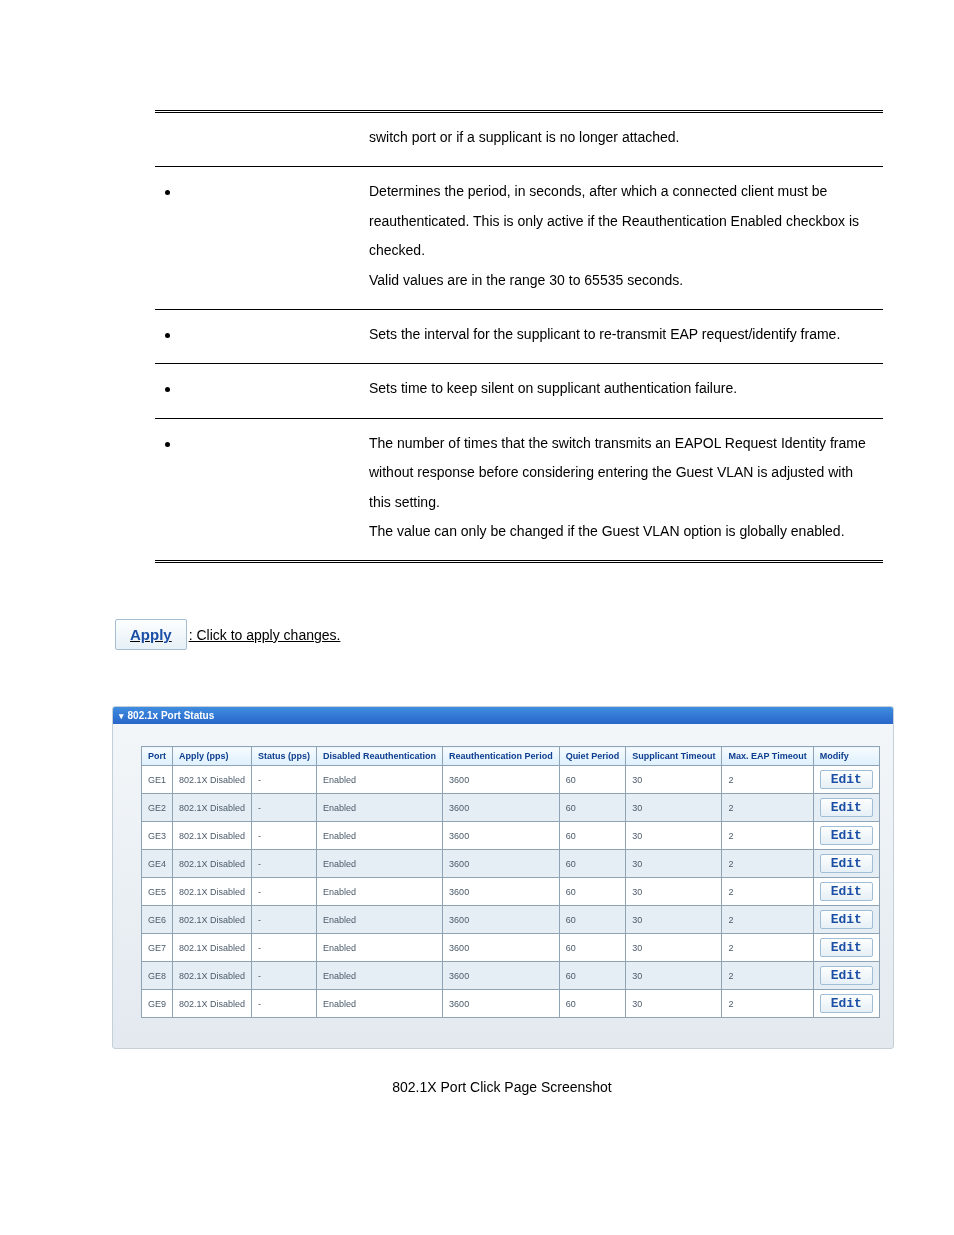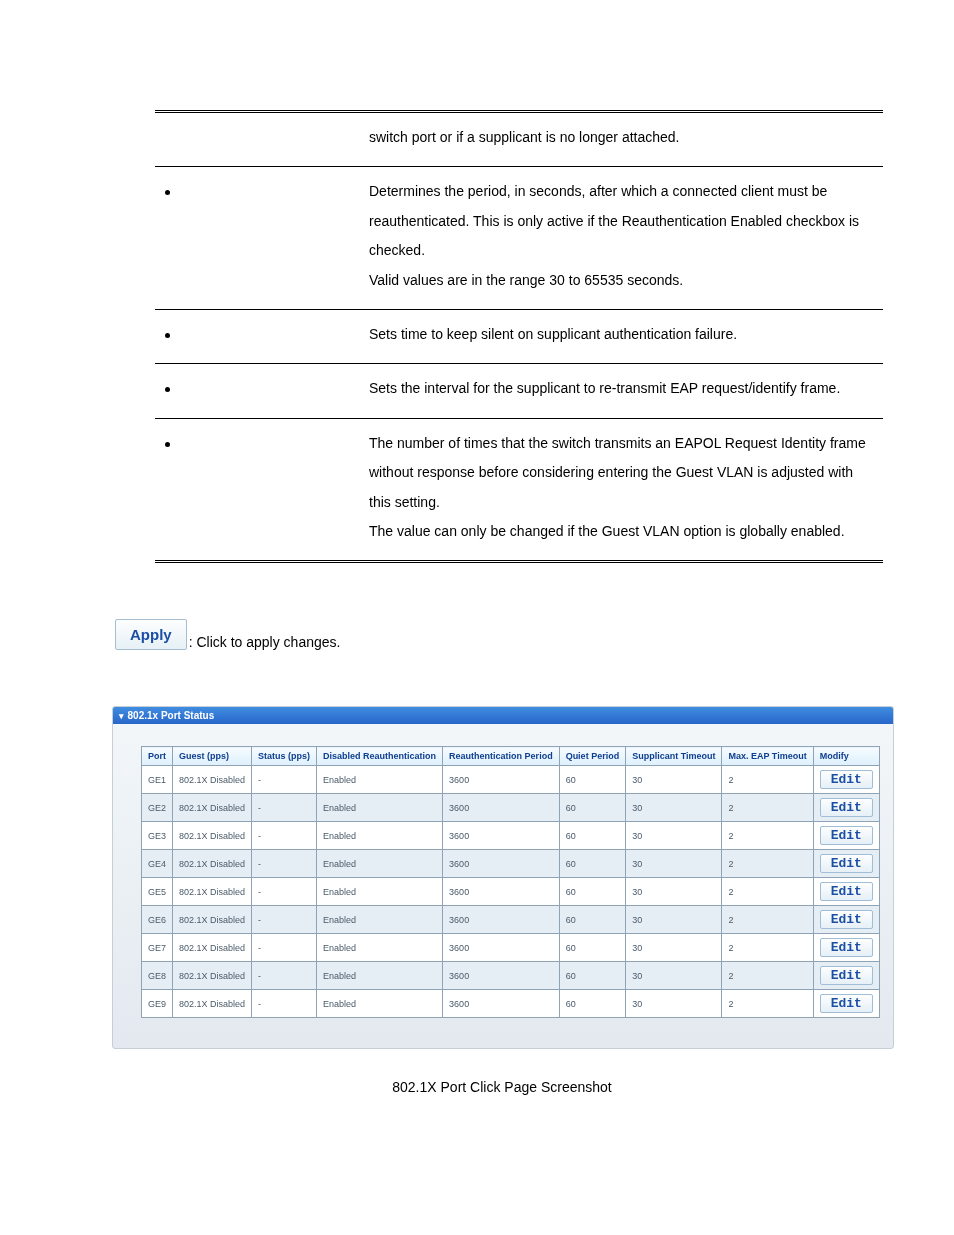--- a/index.html
+++ b/index.html
@@ -40,23 +40,24 @@
     width: 5px;
     height: 5px;
     border-radius: 50%;
     background: #000;
     vertical-align: middle;
     margin-left: 2px;
   }
   .apply-row {
     margin: 56px 0 0 115px;
     display: flex;
-    align-items: flex-end;
+    align-items: center;
     font-size: 14px;
     color: #000;
+    text-decoration: underline;
   }
   .apply-btn {
     display: inline-block;
     border: 1px solid #a5bed1;
     background: linear-gradient(#fdfefe, #e6f0f6);
     color: #1b4fa5;
     font-weight: bold;
     font-size: 15px;
     padding: 6px 14px;
     border-radius: 2px;
@@ -143,25 +144,25 @@
         <tr>
           <td class="bullet-cell"></td>
           <td>switch port or if a supplicant is no longer attached.</td>
         </tr>
         <tr>
           <td class="bullet-cell"><span class="bullet-dot"></span></td>
           <td>Determines the period, in seconds, after which a connected client must be reauthenticated. This is only active if the Reauthentication Enabled checkbox is checked.<br>Valid values are in the range 30 to 65535 seconds.</td>
         </tr>
         <tr>
           <td class="bullet-cell"><span class="bullet-dot"></span></td>
+          <td>Sets the interval for the supplicant to re-transmit EAP request/identify frame.</td>
+        </tr>
+        <tr>
+          <td class="bullet-cell"><span class="bullet-dot"></span></td>
           <td>Sets time to keep silent on supplicant authentication failure.</td>
-        </tr>
-        <tr>
-          <td class="bullet-cell"><span class="bullet-dot"></span></td>
-          <td>Sets the interval for the supplicant to re-transmit EAP request/identify frame.</td>
         </tr>
         <tr>
           <td class="bullet-cell"><span class="bullet-dot"></span></td>
           <td>The number of times that the switch transmits an EAPOL Request Identity frame without response before considering entering the Guest VLAN is adjusted with this setting.<br>The value can only be changed if the Guest VLAN option is globally enabled.</td>
         </tr>
       </tbody>
   </table>
 
   <div class="apply-row">
     <span class="apply-btn">Apply</span>
@@ -170,21 +171,21 @@
 
   <div class="panel-wrap">
     <div class="panel-title">
       <span class="caret">▾</span>
       <span>802.1x Port Status</span>
     </div>
     <table class="port-table">
       <thead>
           <tr id="hdr-row">
             <th>Port</th>
-            <th>Guest (pps)</th>
+            <th>Apply (pps)</th>
             <th>Status (pps)</th>
             <th>Disabled Reauthentication</th>
             <th>Reauthentication Period</th>
             <th>Quiet Period</th>
             <th>Supplicant Timeout</th>
             <th>Max. EAP Timeout</th>
             <th>Modify</th>
           </tr>
         </thead>
       <tbody id="port-body">

